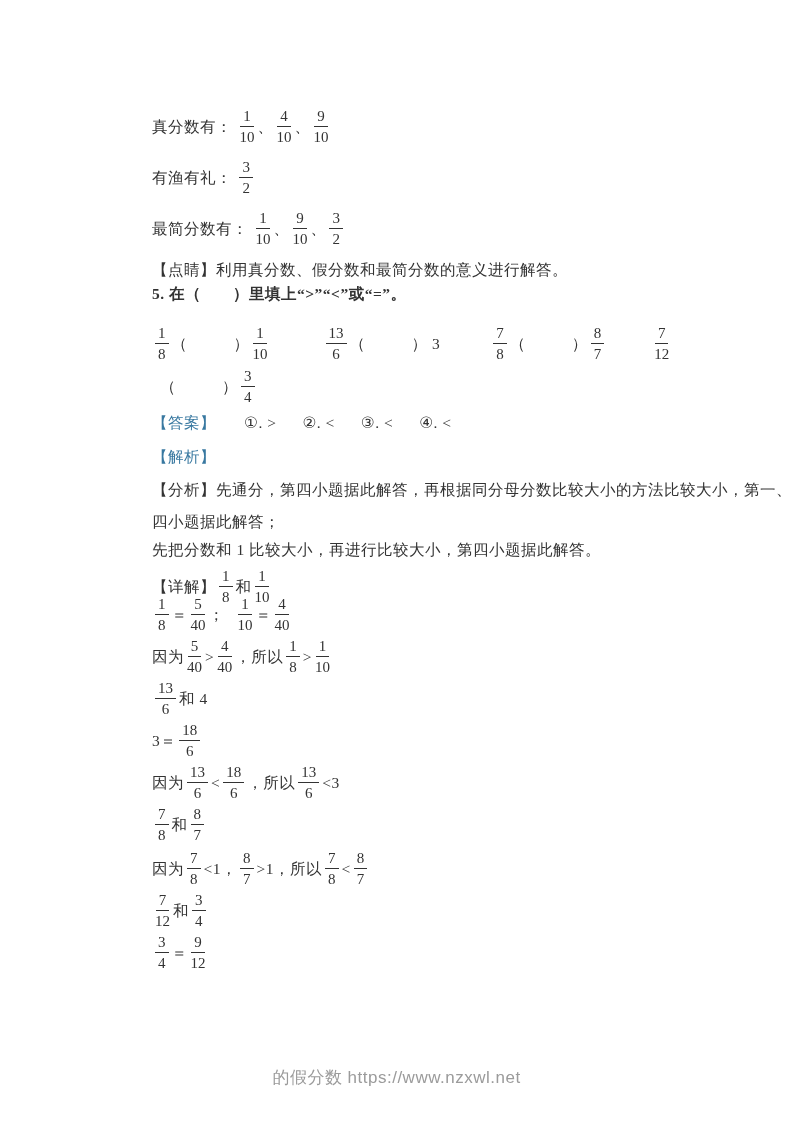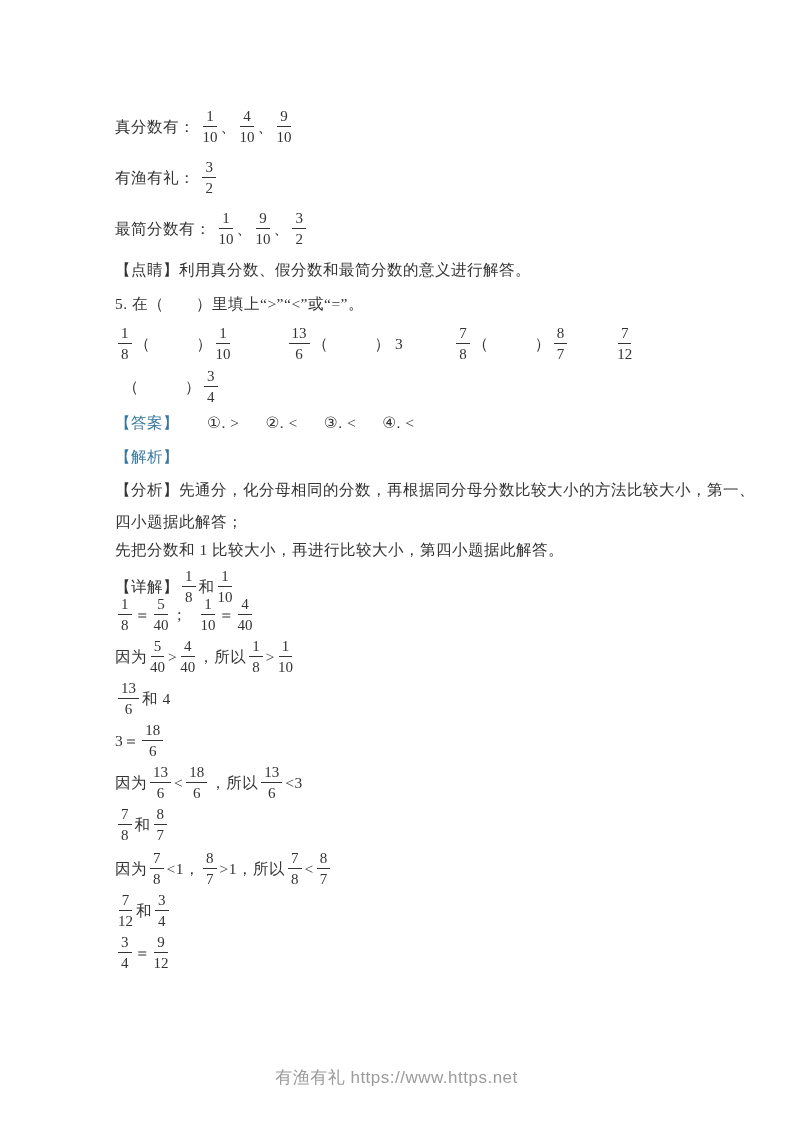--- a/index.html
+++ b/index.html
@@ -13,21 +13,21 @@
   .page {
     position: relative;
     width: 793px;
     height: 1122px;
     margin: 0 auto;
     background: var(--bg);
     font-family: "Liberation Serif", "DejaVu Serif", "DejaVu Sans", serif;
     color: var(--body);
     overflow: hidden;
   }
-  #doc-lines { position: absolute; inset: 0; }
+  #doc-lines { position: absolute; inset: 0; margin-left: 37px; }
   .doc-line {
     position: absolute;
     left: 115px;
     display: flex;
     align-items: center;
     font-size: 15.5px;
     line-height: 20px;
     white-space: pre;
     letter-spacing: 0.5px;
   }
@@ -43,21 +43,21 @@
     line-height: 16px;
     letter-spacing: 0;
   }
   .frac .num { border-bottom: 1.3px solid currentColor; padding: 0 3px 2px; }
   .frac .den { padding-top: 2px; }
   
   #doc-lines .doc-line:nth-child(1)  { top: 108px; }
   #doc-lines .doc-line:nth-child(2)  { top: 159px; }
   #doc-lines .doc-line:nth-child(3)  { top: 210px; }
   #doc-lines .doc-line:nth-child(4)  { top: 260px; text-align: center; }
-  #doc-lines .doc-line:nth-child(5)  { top: 294px; }
+  #doc-lines .doc-line:nth-child(5)  { top: 284px; font-weight: bold; }
   #doc-lines .doc-line:nth-child(6)  { top: 325px; }
   #doc-lines .doc-line:nth-child(7)  { top: 368px; left: 123px; }
   #doc-lines .doc-line:nth-child(8)  { top: 413px; }
   #doc-lines .doc-line:nth-child(9)  { top: 447px; }
   #doc-lines .doc-line:nth-child(10) { top: 480px; }
   #doc-lines .doc-line:nth-child(11) { top: 512px; }
   #doc-lines .doc-line:nth-child(12) { top: 540px; }
   #doc-lines .doc-line:nth-child(13) { top: 568px; }
   #doc-lines .doc-line:nth-child(14) { top: 596px; text-align: right; }
   #doc-lines .doc-line:nth-child(15) { top: 638px; }
@@ -88,30 +88,30 @@
   <div id="doc-lines">
       <div class="doc-line"><span class="tok">真分数有： </span><span class="frac"><span class="num">1</span><span class="den">10</span></span><span class="tok">、</span><span class="frac"><span class="num">4</span><span class="den">10</span></span><span class="tok">、</span><span class="frac"><span class="num">9</span><span class="den">10</span></span></div>
       <div class="doc-line"><span class="tok">有渔有礼： </span><span class="frac"><span class="num">3</span><span class="den">2</span></span></div>
       <div class="doc-line"><span class="tok">最简分数有： </span><span class="frac"><span class="num">1</span><span class="den">10</span></span><span class="tok">、</span><span class="frac"><span class="num">9</span><span class="den">10</span></span><span class="tok">、</span><span class="frac"><span class="num">3</span><span class="den">2</span></span></div>
       <div class="doc-line"><span class="tok">【点睛】利用真分数、假分数和最简分数的意义进行解答。</span></div>
       <div class="doc-line"><span class="tok">5. 在（　　）里填上“&gt;”“&lt;”或“=”。</span></div>
       <div class="doc-line"><span class="frac"><span class="num">1</span><span class="den">8</span></span><span class="tok">（</span><span class="sp" style="width: 46px;"></span><span class="tok">）</span><span class="frac"><span class="num">1</span><span class="den">10</span></span><span class="sp" style="width: 52px;"></span><span class="frac"><span class="num">13</span><span class="den">6</span></span><span class="tok">（</span><span class="sp" style="width: 46px;"></span><span class="tok">）</span><span class="tok"> 3</span><span class="sp" style="width: 50px;"></span><span class="frac"><span class="num">7</span><span class="den">8</span></span><span class="tok">（</span><span class="sp" style="width: 46px;"></span><span class="tok">）</span><span class="frac"><span class="num">8</span><span class="den">7</span></span><span class="sp" style="width: 44px;"></span><span class="frac"><span class="num">7</span><span class="den">12</span></span></div>
       <div class="doc-line"><span class="tok">（</span><span class="sp" style="width: 46px;"></span><span class="tok">）</span><span class="frac"><span class="num">3</span><span class="den">4</span></span></div>
       <div class="doc-line"><span class="tok tok-label">【答案】</span><span class="sp" style="width: 28px;"></span><span class="tok">①. &gt;</span><span class="sp" style="width: 26px;"></span><span class="tok">②. &lt;</span><span class="sp" style="width: 26px;"></span><span class="tok">③. &lt;</span><span class="sp" style="width: 26px;"></span><span class="tok">④. &lt;</span></div>
       <div class="doc-line"><span class="tok tok-label">【解析】</span></div>
-      <div class="doc-line"><span class="tok">【分析】先通分，化分母相同的分数，再根据同分母分数比较大小的方法比较大小，第一、</span></div>
+      <div class="doc-line"><span class="tok">【分析】先通分，第四小题据此解答，再根据同分母分数比较大小的方法比较大小，第一、</span></div>
       <div class="doc-line"><span class="tok">四小题据此解答；</span></div>
       <div class="doc-line"><span class="tok">先把分数和 1 比较大小，再进行比较大小，第四小题据此解答。</span></div>
       <div class="doc-line"><span class="tok">【详解】</span><span class="frac"><span class="num">1</span><span class="den">8</span></span><span class="tok">和</span><span class="frac"><span class="num">1</span><span class="den">10</span></span></div>
       <div class="doc-line"><span class="frac"><span class="num">1</span><span class="den">8</span></span><span class="tok">＝</span><span class="frac"><span class="num">5</span><span class="den">40</span></span><span class="tok">；</span><span class="sp" style="width: 10px;"></span><span class="frac"><span class="num">1</span><span class="den">10</span></span><span class="tok">＝</span><span class="frac"><span class="num">4</span><span class="den">40</span></span></div>
       <div class="doc-line"><span class="tok">因为</span><span class="frac"><span class="num">5</span><span class="den">40</span></span><span class="tok">&gt;</span><span class="frac"><span class="num">4</span><span class="den">40</span></span><span class="tok">，所以</span><span class="frac"><span class="num">1</span><span class="den">8</span></span><span class="tok">&gt;</span><span class="frac"><span class="num">1</span><span class="den">10</span></span></div>
       <div class="doc-line"><span class="frac"><span class="num">13</span><span class="den">6</span></span><span class="tok">和 4</span></div>
       <div class="doc-line"><span class="tok">3＝</span><span class="frac"><span class="num">18</span><span class="den">6</span></span></div>
       <div class="doc-line"><span class="tok">因为</span><span class="frac"><span class="num">13</span><span class="den">6</span></span><span class="tok">&lt;</span><span class="frac"><span class="num">18</span><span class="den">6</span></span><span class="tok">，所以</span><span class="frac"><span class="num">13</span><span class="den">6</span></span><span class="tok">&lt;3</span></div>
       <div class="doc-line"><span class="frac"><span class="num">7</span><span class="den">8</span></span><span class="tok">和</span><span class="frac"><span class="num">8</span><span class="den">7</span></span></div>
       <div class="doc-line"><span class="tok">因为</span><span class="frac"><span class="num">7</span><span class="den">8</span></span><span class="tok">&lt;1，</span><span class="frac"><span class="num">8</span><span class="den">7</span></span><span class="tok">&gt;1，所以</span><span class="frac"><span class="num">7</span><span class="den">8</span></span><span class="tok">&lt;</span><span class="frac"><span class="num">8</span><span class="den">7</span></span></div>
       <div class="doc-line"><span class="frac"><span class="num">7</span><span class="den">12</span></span><span class="tok">和</span><span class="frac"><span class="num">3</span><span class="den">4</span></span></div>
       <div class="doc-line"><span class="frac"><span class="num">3</span><span class="den">4</span></span><span class="tok">＝</span><span class="frac"><span class="num">9</span><span class="den">12</span></span></div>
     </div>
   <div class="footer">
-    <span>有渔有礼 https://www.https.net</span>
+    <span>的假分数 https://www.nzxwl.net</span>
   </div>
 </div>
 
 </body></html>

